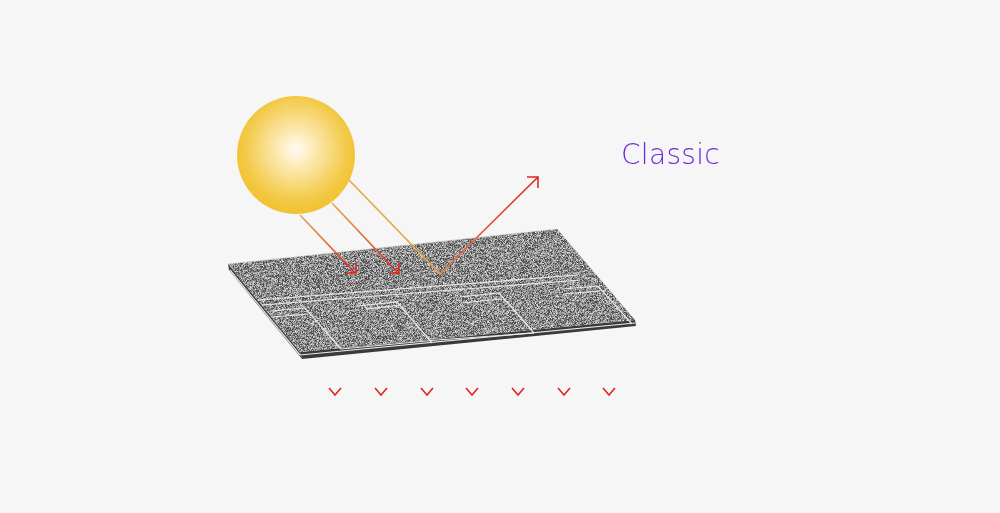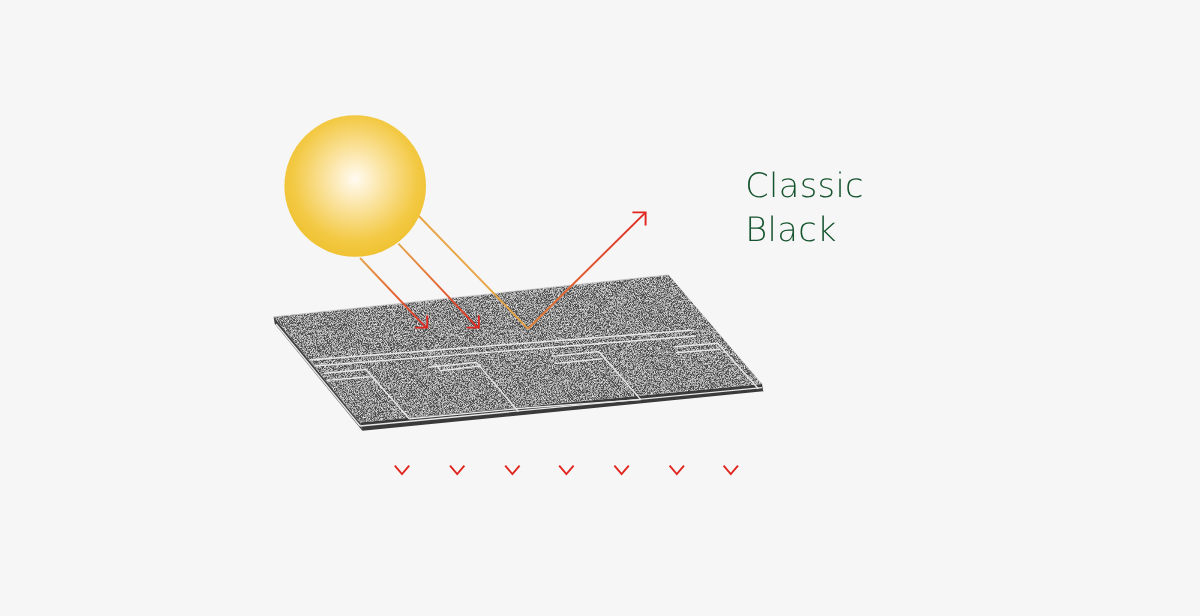--- a/index.html
+++ b/index.html
@@ -1,18 +1,18 @@
 <!DOCTYPE html>
 <html><head>
 <meta charset="utf-8">
 <style>
   html, body { margin:0; padding:0; }
   body { width:1000px; height:513px; background:#f6f6f6; position:relative; overflow:hidden; font-family:"DejaVu Sans", sans-serif; }
   #scene { position:absolute; left:0; top:0; width:1000px; height:513px; }
-  .label { position:absolute; left:621px; top:136px; font-family:"DejaVu Sans", sans-serif; font-size:28px; line-height:37px; color:#14532d; font-weight:300; letter-spacing:0.3px; }
+  .label { position:absolute; left:621px; top:136px; font-family:"DejaVu Sans", sans-serif; font-size:28px; line-height:37px; color:#6d28d9; font-weight:300; letter-spacing:0.3px; }
   .label div { white-space:nowrap; }
 </style>
 </head>
 <body>
 
 <svg id="scene" viewBox="0 0 1000 513" xmlns="http://www.w3.org/2000/svg">
   <defs>
     <radialGradient id="sunGrad" cx="0.5" cy="0.45" r="0.55">
       <stop offset="0" stop-color="#fffbf2"></stop>
       <stop offset="0.35" stop-color="#fbe5a6"></stop>
@@ -101,14 +101,13 @@
   <g stroke-width="1.6" fill="none">
     <line x1="440" y1="274" x2="538" y2="177" stroke="url(#rayRefl)"></line>
     <polyline points="527,177 538,177 538,188" stroke="#e0261f"></polyline>
   </g>
 
   <circle cx="296" cy="155" r="59" fill="url(#sunGrad)"></circle>
 </svg>
 
 <div class="label">
   <div>Classic</div>
-  <div>Black</div>
 </div>
 
 </body></html>

